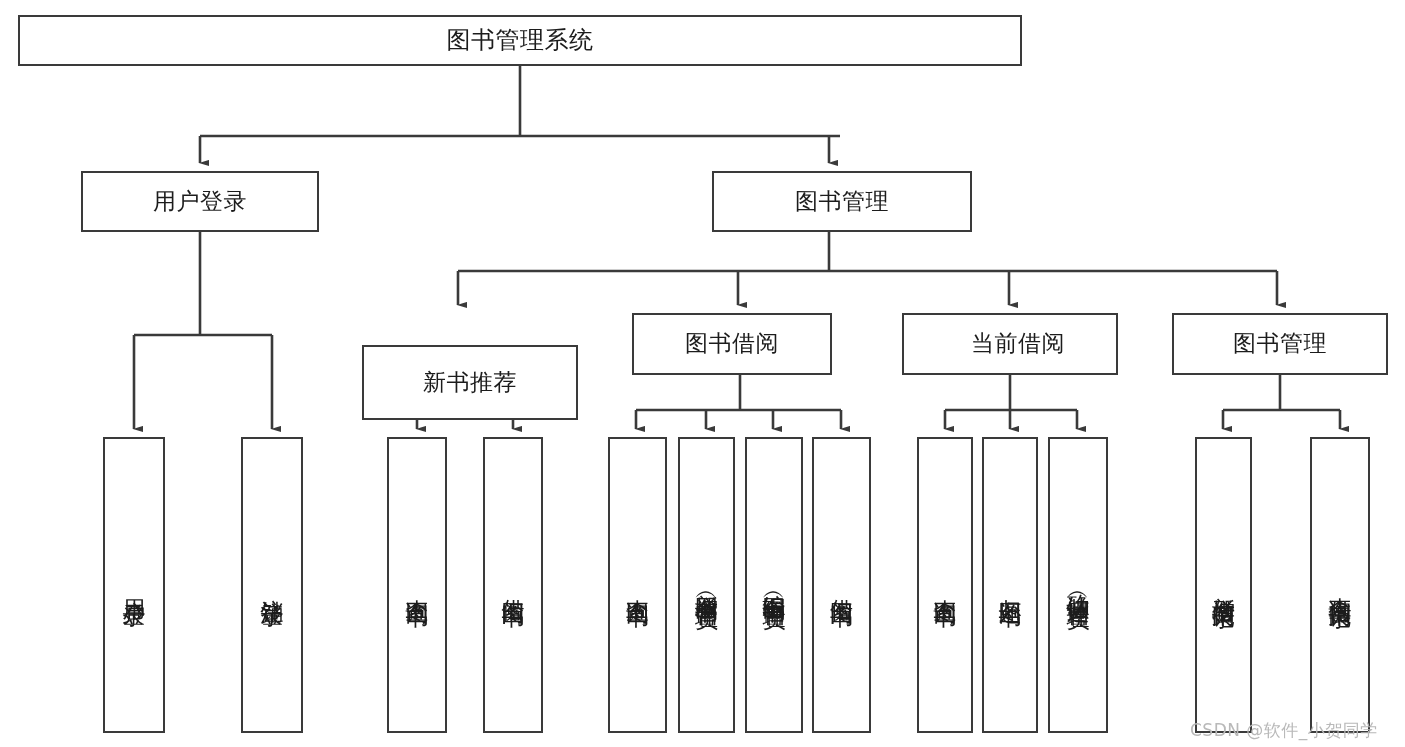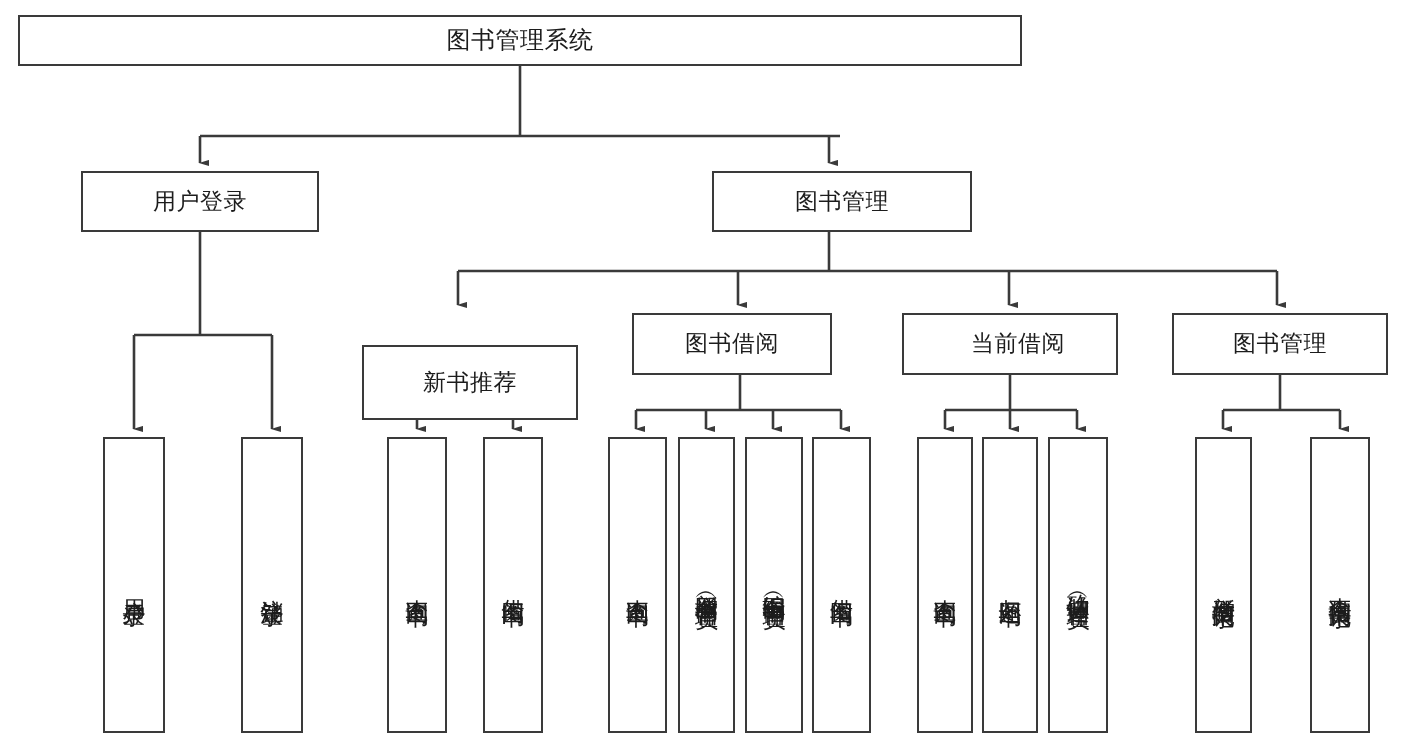--- a/index.html
+++ b/index.html
@@ -165,14 +165,15 @@
   <div class="node vertical" style="left: 1048px; top: 437px; width: 60px; height: 296px;">
     <span class="vlabel">确认归还（管理员）</span>
   </div>
   <div class="node vertical" style="left: 1195px; top: 437px; width: 57px; height: 296px;">
     <span class="vlabel">新增借阅记录</span>
   </div>
   <div class="node vertical" style="left: 1310px; top: 437px; width: 60px; height: 296px;">
     <span class="vlabel">查询借阅记录</span>
   </div>
 
+  <div class="watermark" style="left: 1190px; top: 719px;">CSDN @软件_小贺同学</div>
 
 </div>
 
 </body></html>

